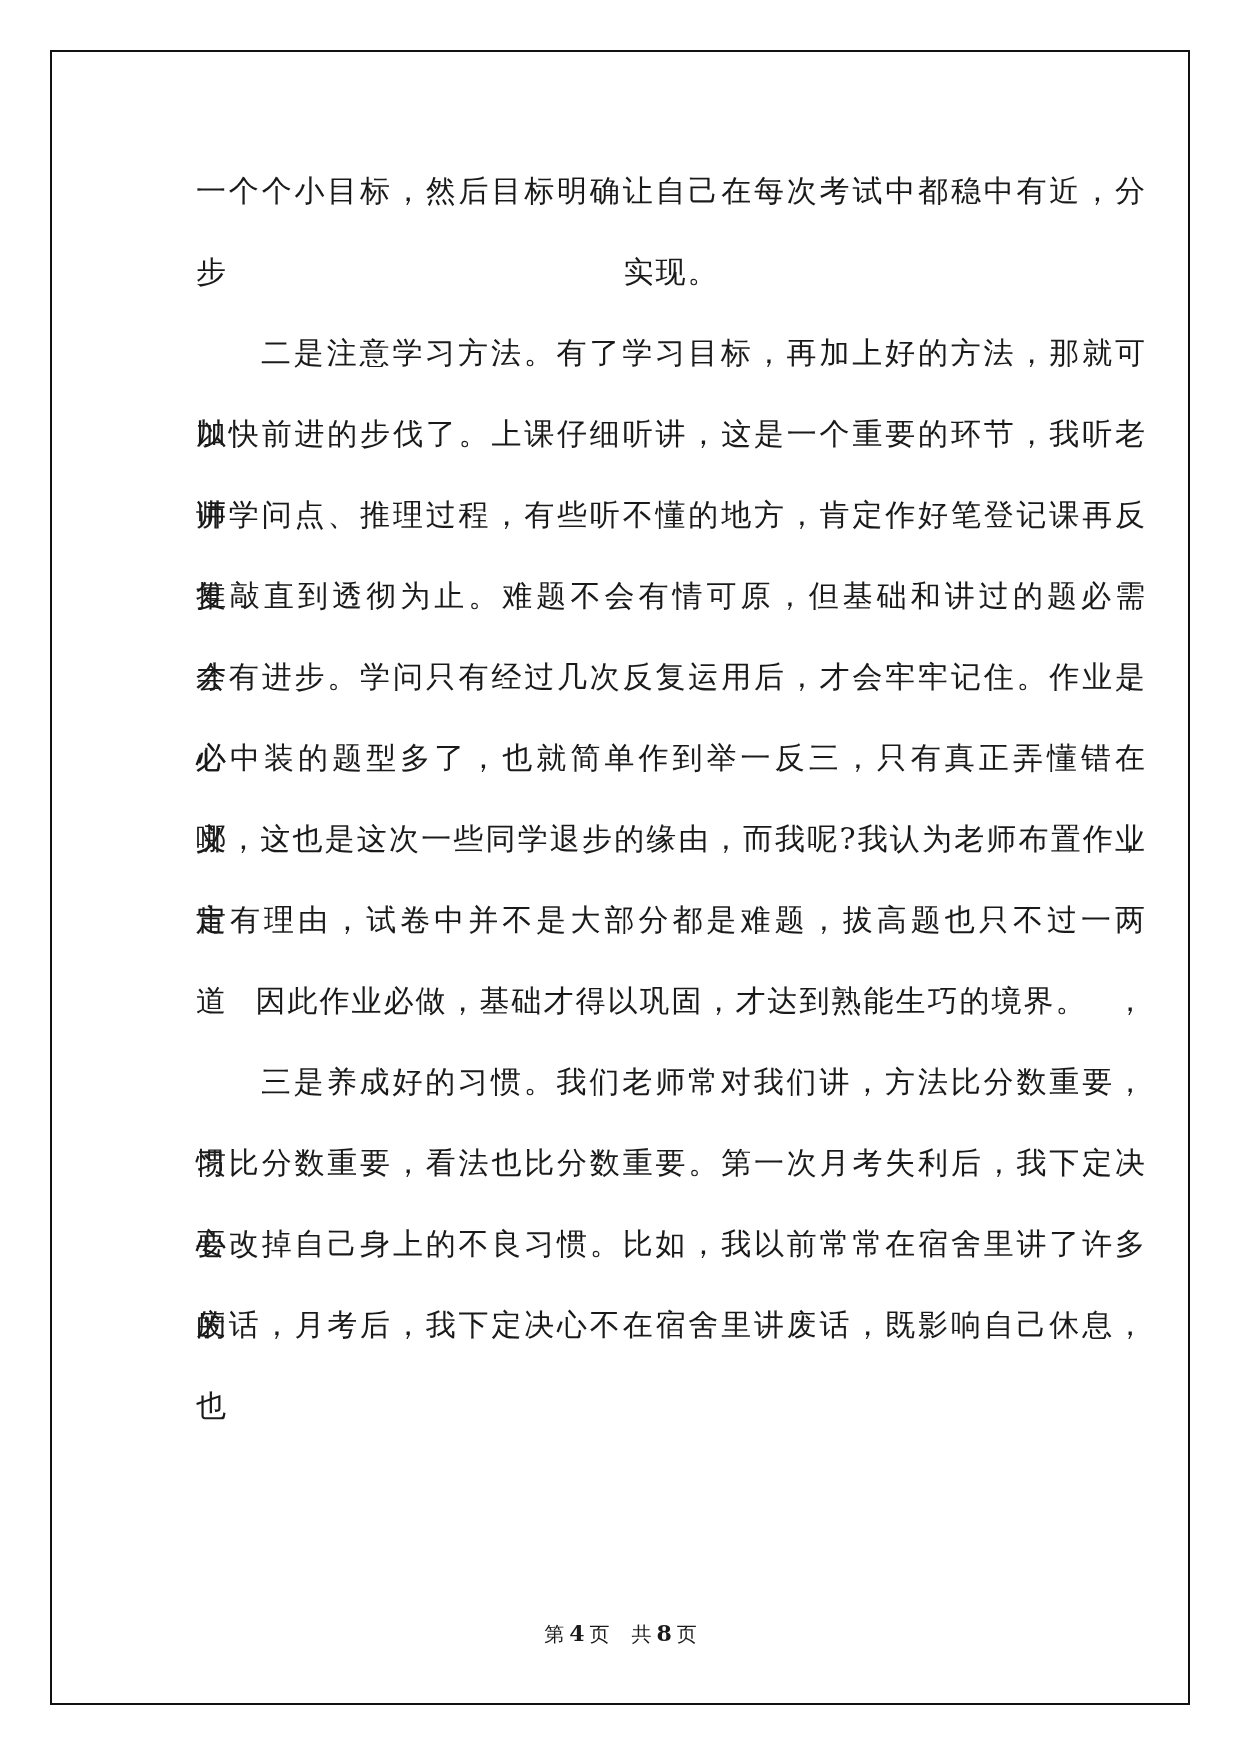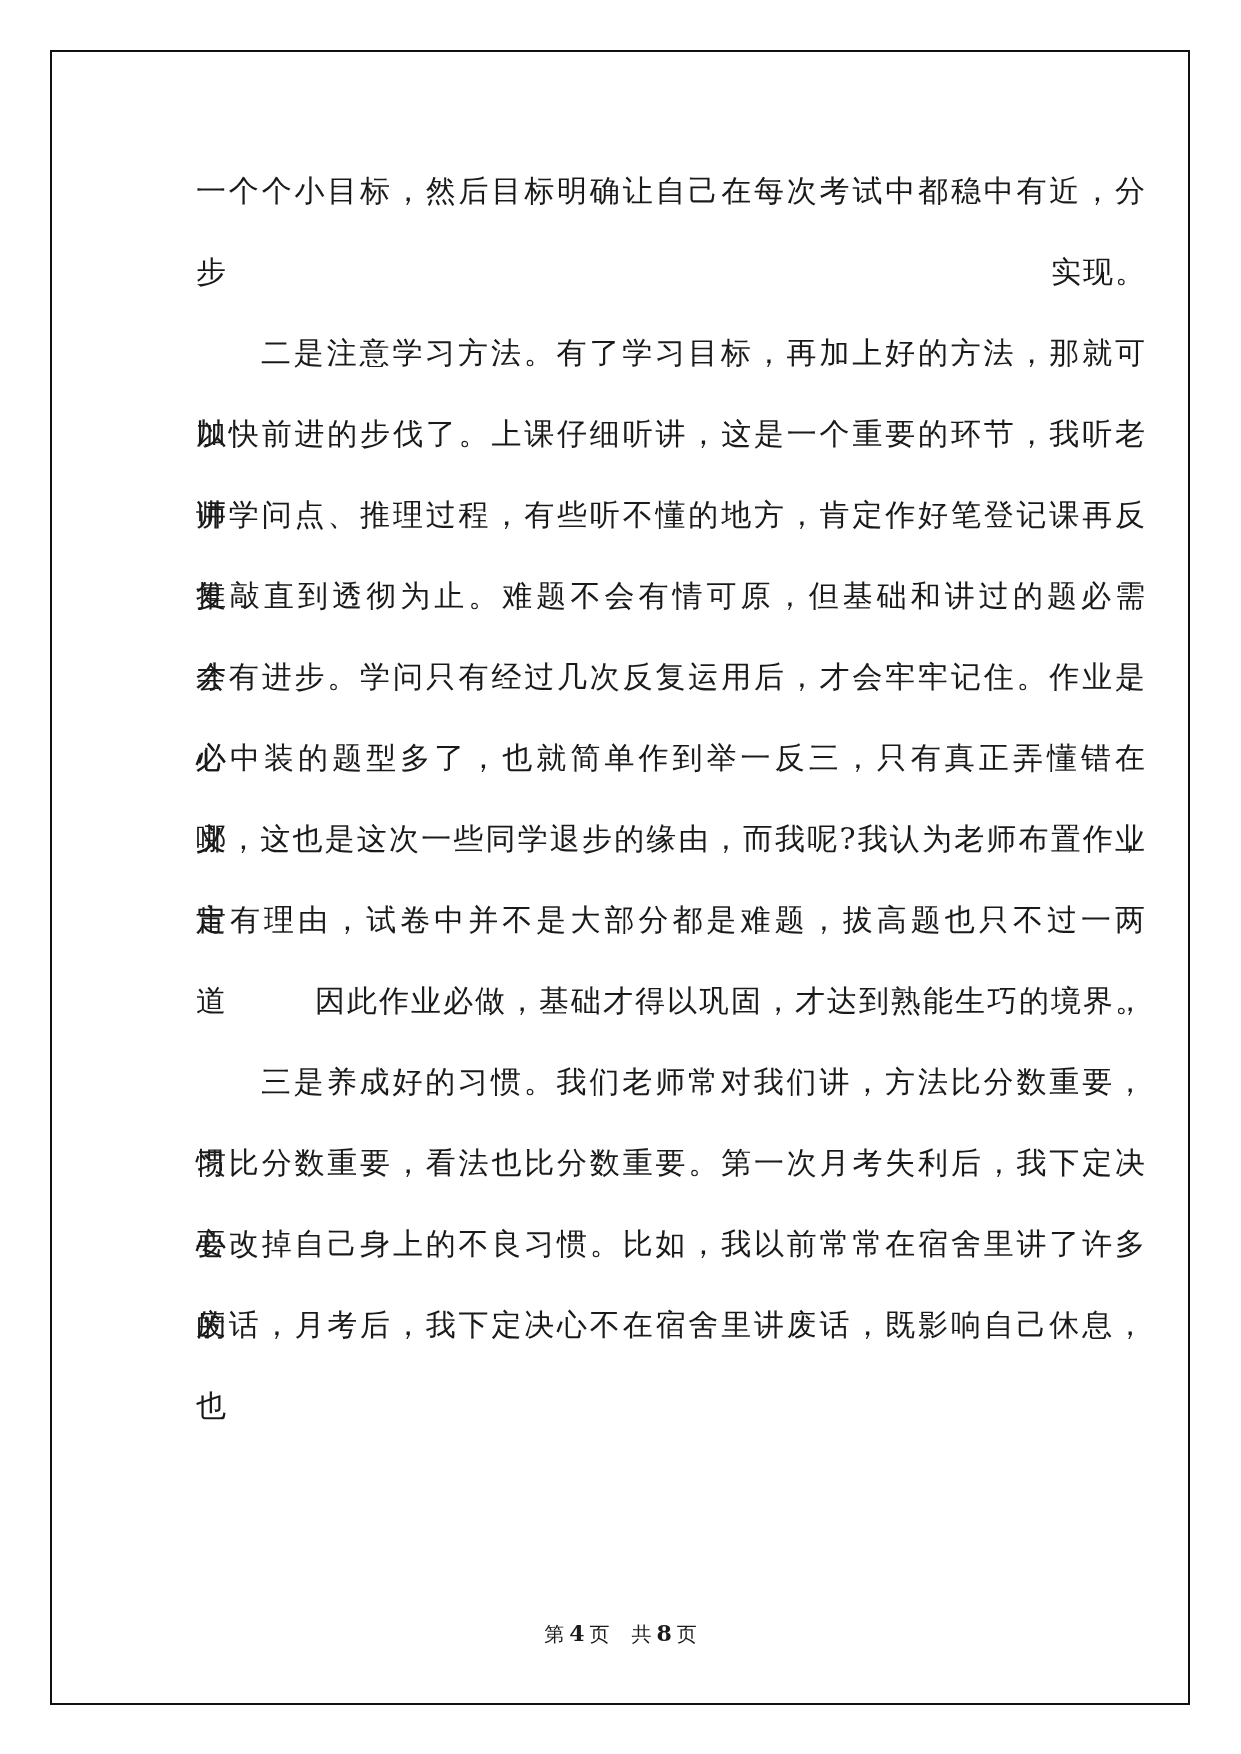--- a/index.html
+++ b/index.html
@@ -31,21 +31,21 @@
     top: 150px;
     width: 951px;
     margin-left: 44px;
   }
   .line {
     height: 81px;
     line-height: 81px;
     font-size: 30px;
     letter-spacing: 2px;
     white-space: nowrap;
-    text-align: right;
+    text-align: center;
     color: #1a1a1a;
     font-weight: 400;
   }
   .line.just {
     white-space: normal;
     text-align: justify;
     text-align-last: justify;
     text-justify: inter-character;
   }
   .line.ind {

